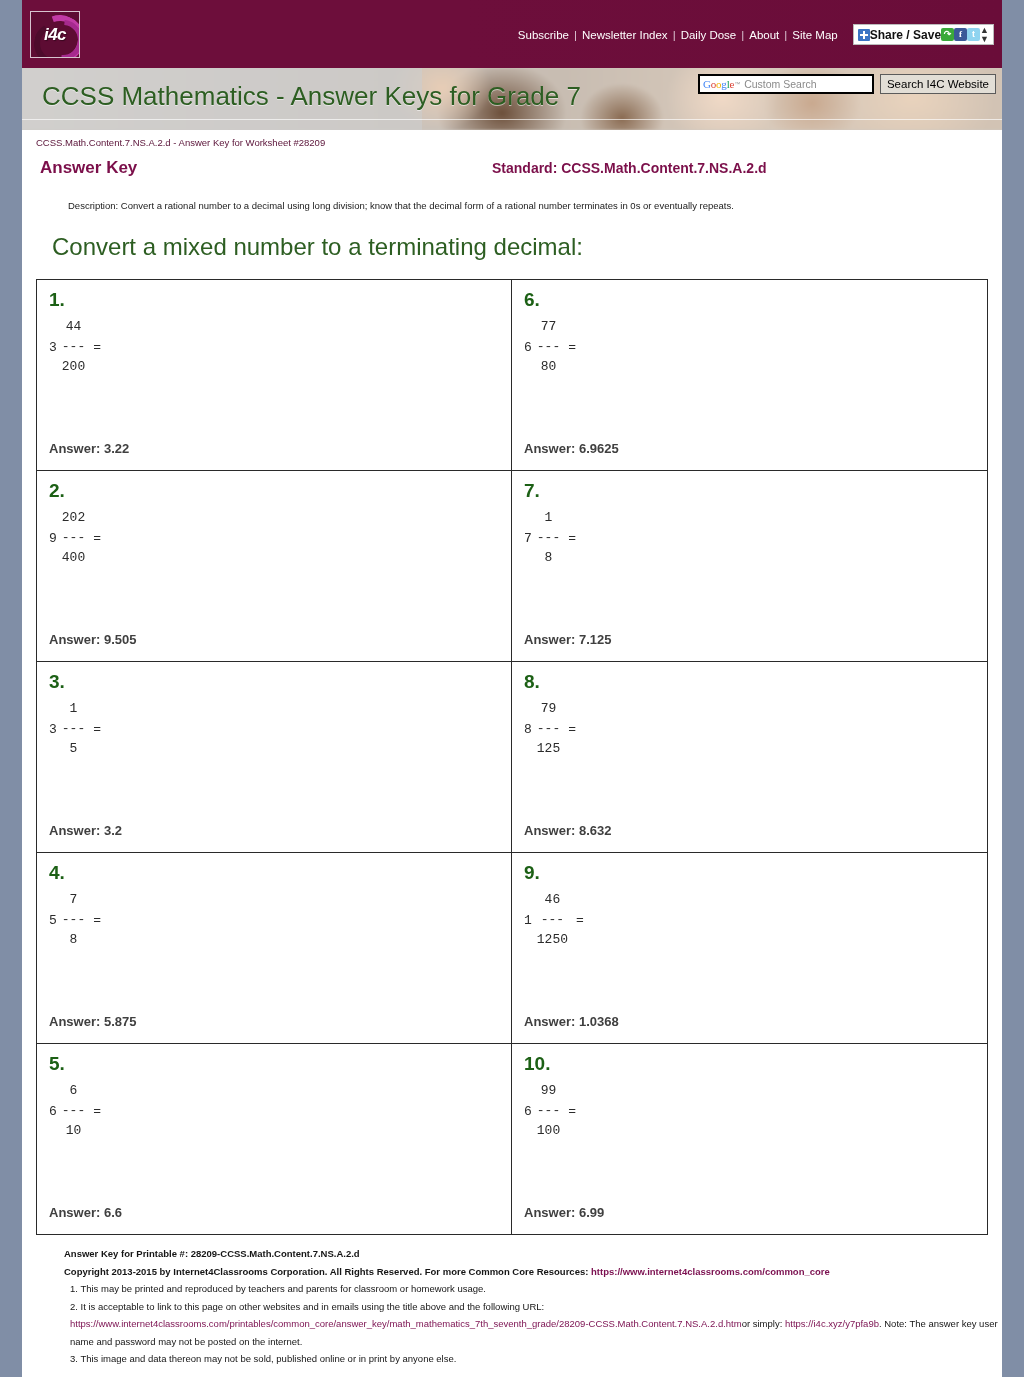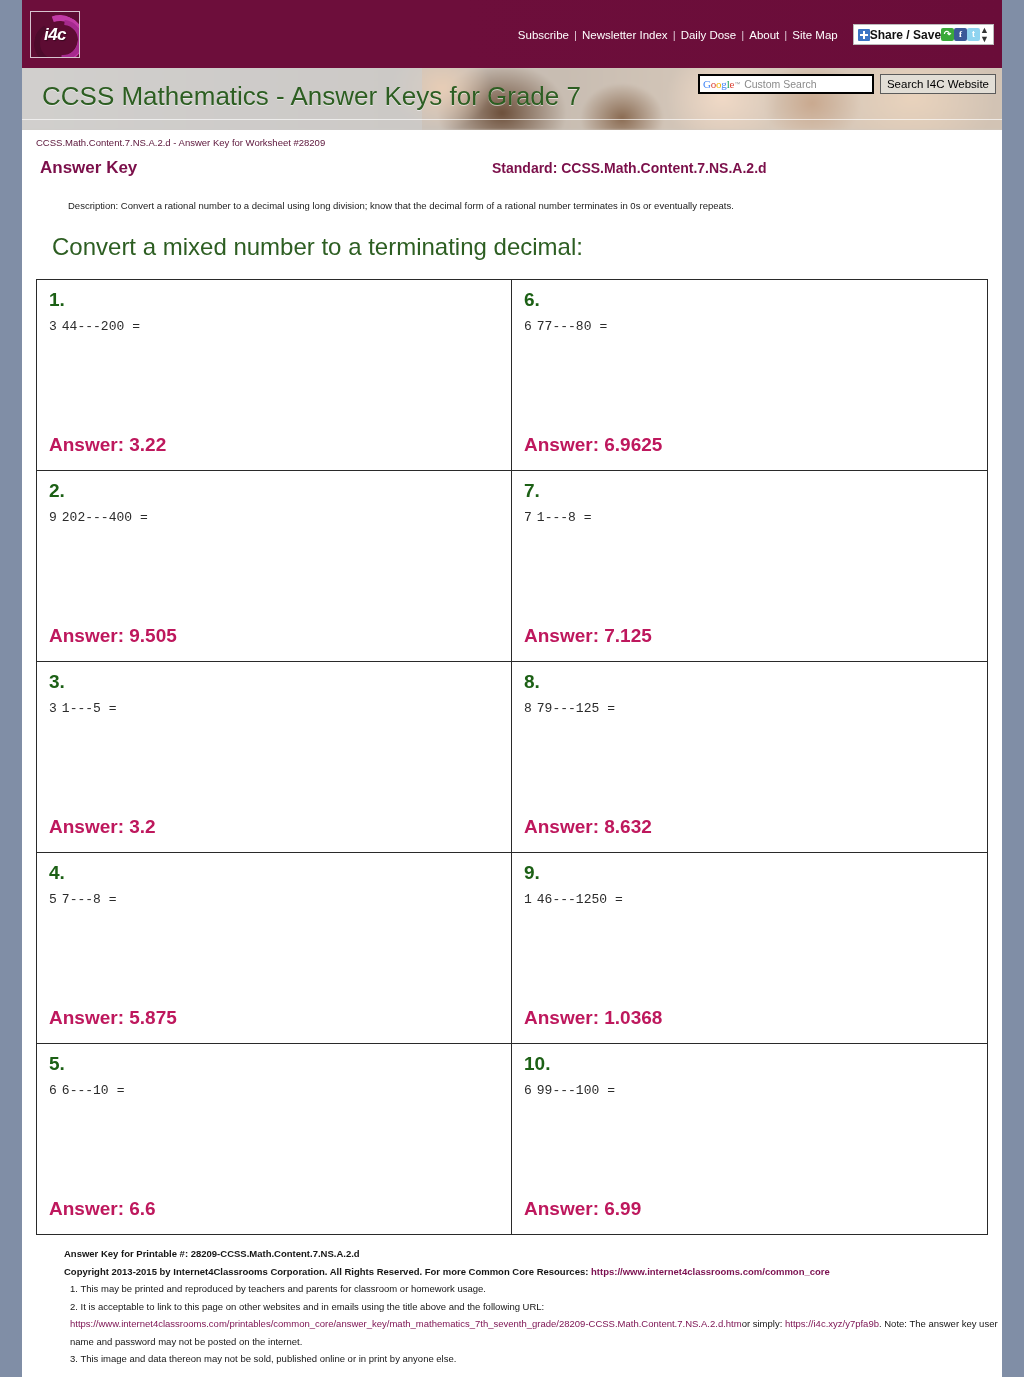--- a/index.html
+++ b/index.html
@@ -311,34 +311,34 @@
     align-items: center;
     font-family: "Liberation Mono", monospace;
     font-size: 13px;
     color: #2b2b2b;
   }
   .whole {
     margin-right: 5px;
   }
   .frac {
     display: inline-flex;
-    flex-direction: row;
+    flex-direction: column;
     align-items: center;
     line-height: 1.55;
   }
   .frac .num, .frac .den { display:block; }
   .frac .bar { display:block; letter-spacing: 0px; }
   .eq { margin-left: 8px; }
   .answer {
     position: absolute;
     left: 12px;
     bottom: 14px;
-    font-size: 19px;
-    font-weight: bold;
-    color: #be185d;
+    font-size: 13px;
+    font-weight: bold;
+    color: #404040;
   }
 
   
   .footer {
     padding: 10px 0 14px 42px;
     font-size: 9.5px;
     color: #151515;
     line-height: 1.85;
   }
   .footer .bold { font-weight: bold; }

